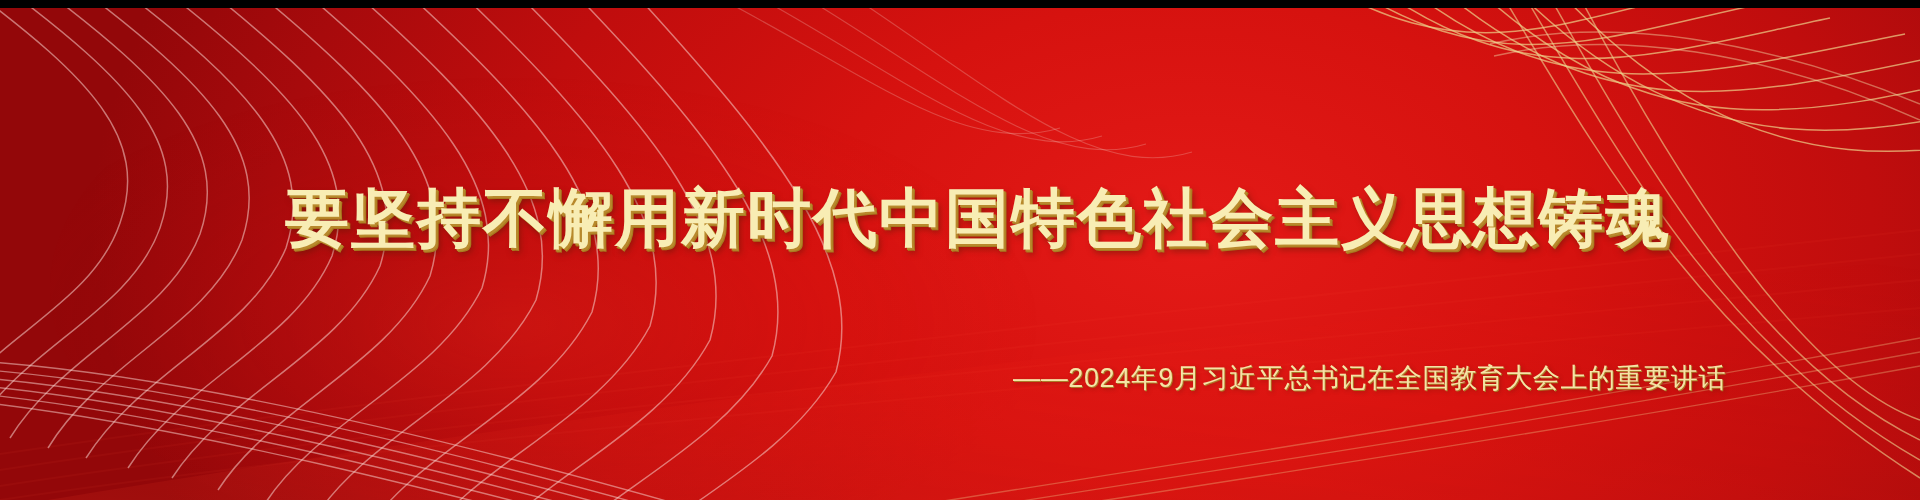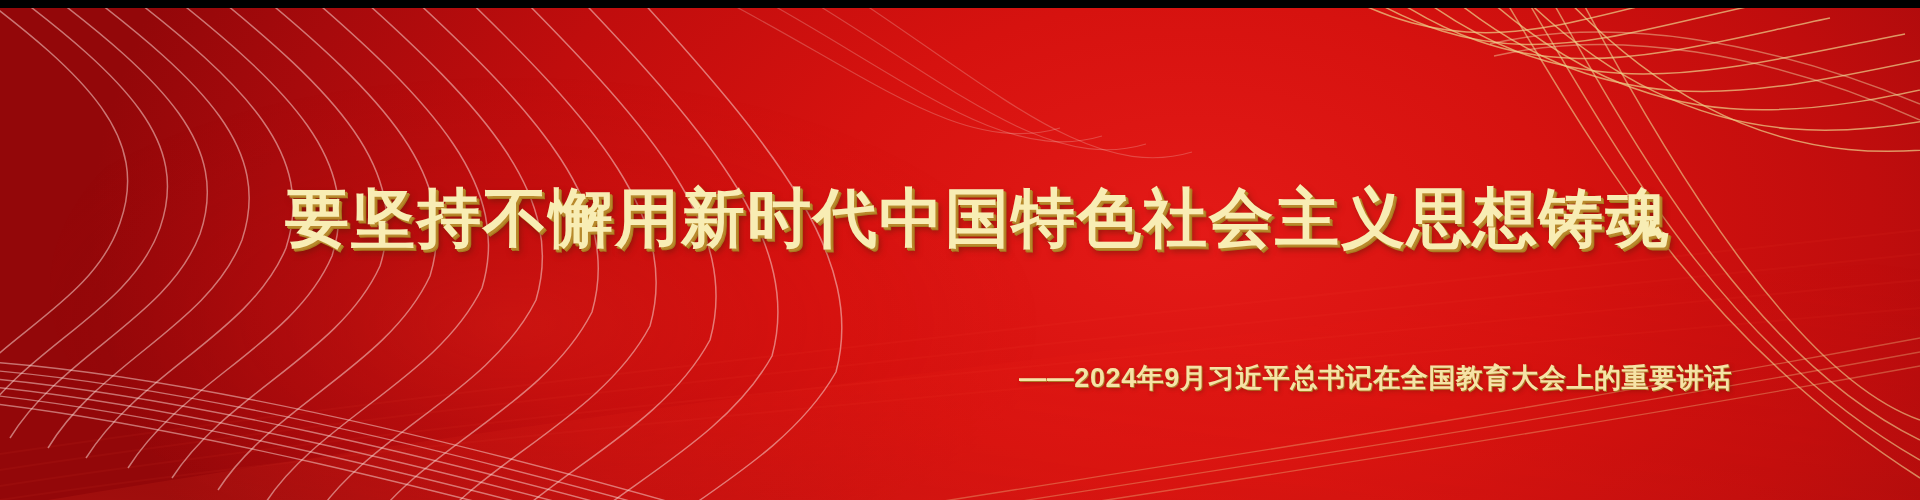--- a/index.html
+++ b/index.html
@@ -56,24 +56,24 @@
        3px 3px 0 #a8791f,
        4px 5px 6px rgba(90,25,5,0.55);
     white-space: pre-line;
     padding: 0 60px;
   }
   .headline .ln1 { display:block; padding-left: 36px; }
   .headline .ln2 { display:block; padding-right: 430px; }
 
   .attrib {
     position: absolute;
-    right: 188px;
+    right: 194px;
     top: 352px;
     font-size: 27px;
-    font-weight: 700;
+    font-weight: 400;
     letter-spacing: .6px;
     color: #f6e3a6;
     text-shadow: 1px 1px 0 #a87c27, 2px 2px 4px rgba(90,25,5,0.45);
     white-space: nowrap;
   }
 </style>
 </head>
 <body>
 
 <div id="banner">

